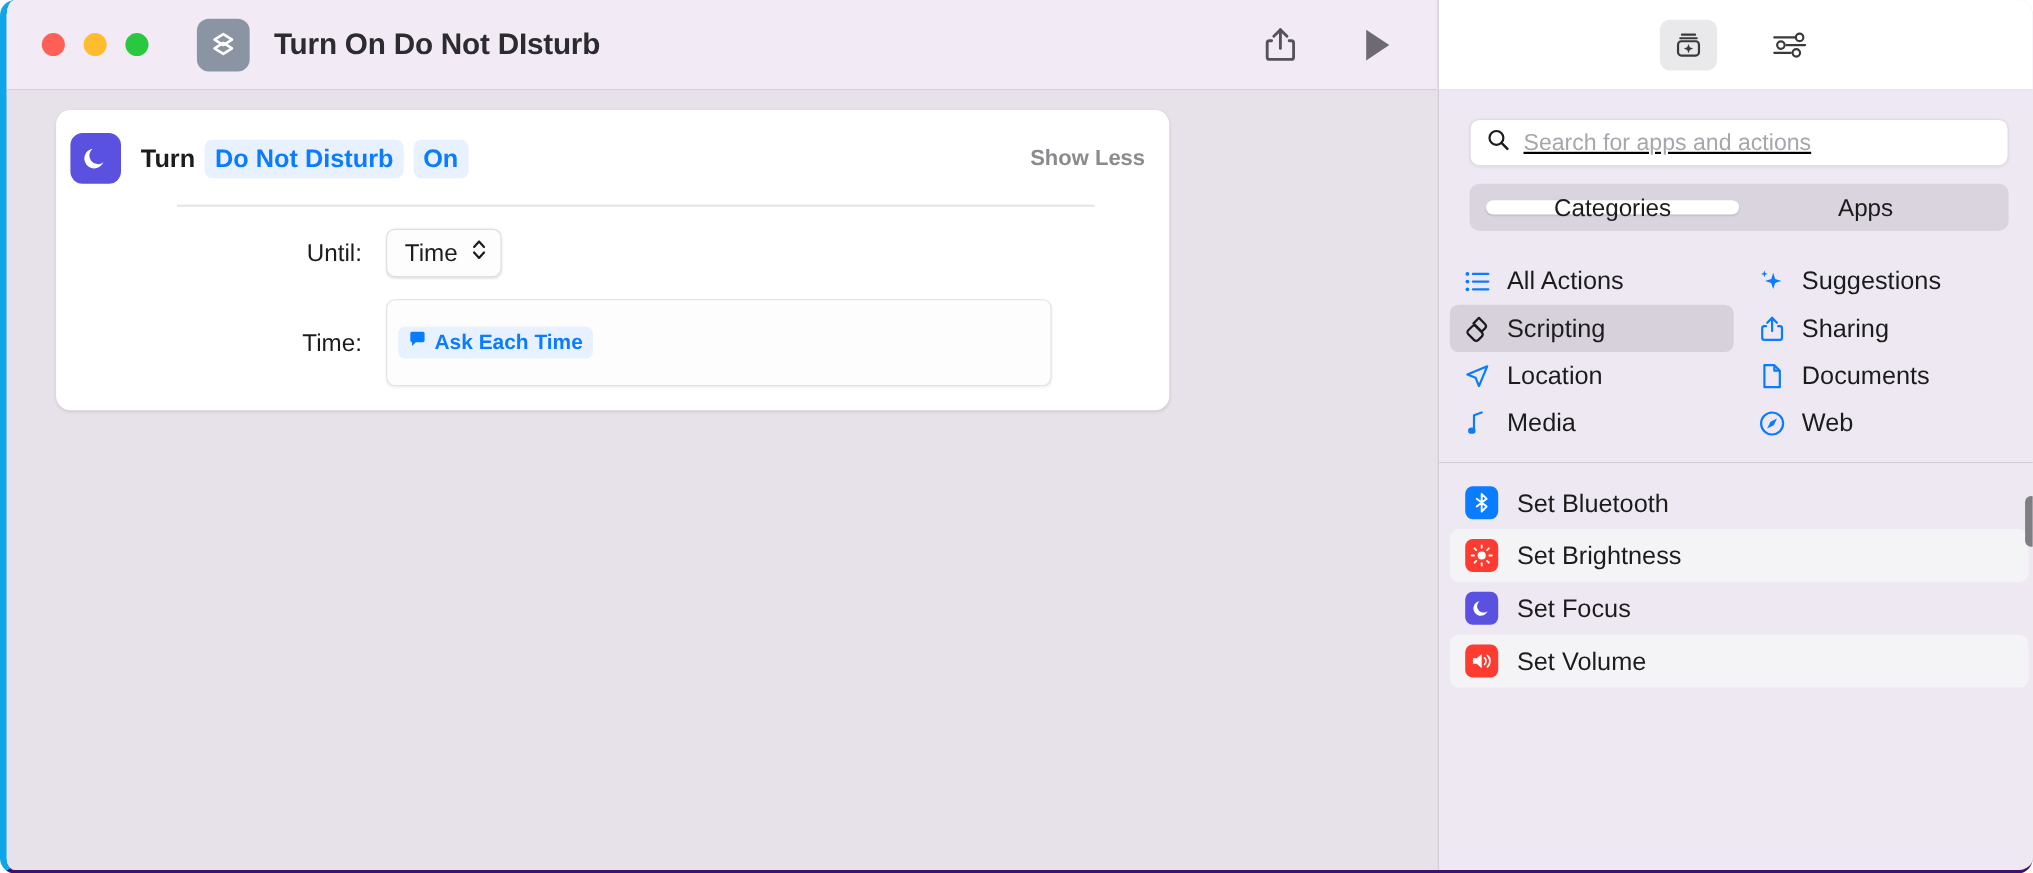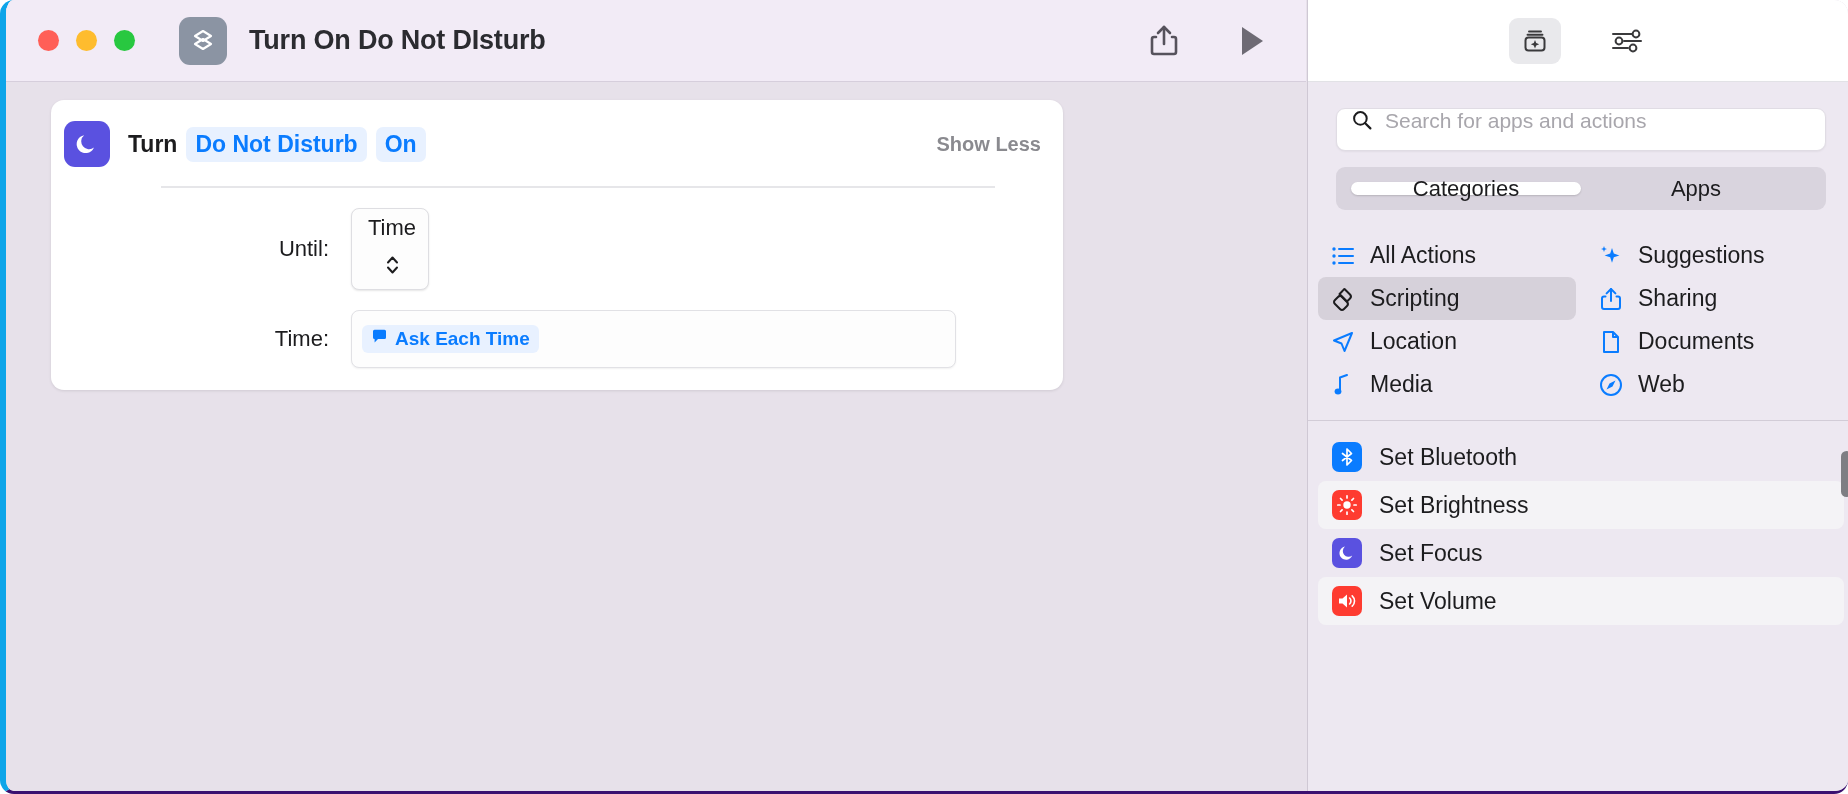--- a/index.html
+++ b/index.html
@@ -160,30 +160,29 @@
     align-items: center;
     gap: 12px;
     background: #fdfdfd;
     border: 1px solid #dedee2;
     border-radius: 8px;
     box-shadow: 0 1px 2px rgba(0,0,0,0.10);
     padding: 6px 12px 6px 16px;
     font-size: 22px;
     color: #1c1c1e;
     cursor: pointer;
-    flex-direction: column;
   }
 
   .field {
     width: 605px;
     background: #fdfdfd;
     border: 1px solid #e1e1e5;
     border-radius: 8px;
     box-shadow: 0 1px 2px rgba(0,0,0,0.06);
-    padding: 14px 10px;
+    padding: 24px 10px;
     display: flex;
     align-items: center;
     cursor: text;
   }
   .var-pill {
     display: inline-flex;
     align-items: center;
     gap: 7px;
     background: #e8f1ff;
     border-radius: 6px;
@@ -220,24 +219,26 @@
   }
   .rp-icon-btn.active { background: #e9e9ec; }
 
   .search-wrap { padding: 26px 28px 0 28px; }
   .search-box {
     height: 43px;
     background: #ffffff;
     border: 1px solid #e0dce4;
     border-radius: 9px;
     display: flex;
+    align-items: center;
     gap: 12px;
     padding: 0 14px;
     box-shadow: 0 1px 2px rgba(0,0,0,0.05);
     cursor: text;
+    text-decoration: underline;
   }
   .search-ph {
     font-size: 21px;
     color: #a8a6ac;
   }
 
   .seg-wrap { padding: 16px 28px 0 28px; }
   .segmented {
     display: flex;
     background: #d9d4de;

